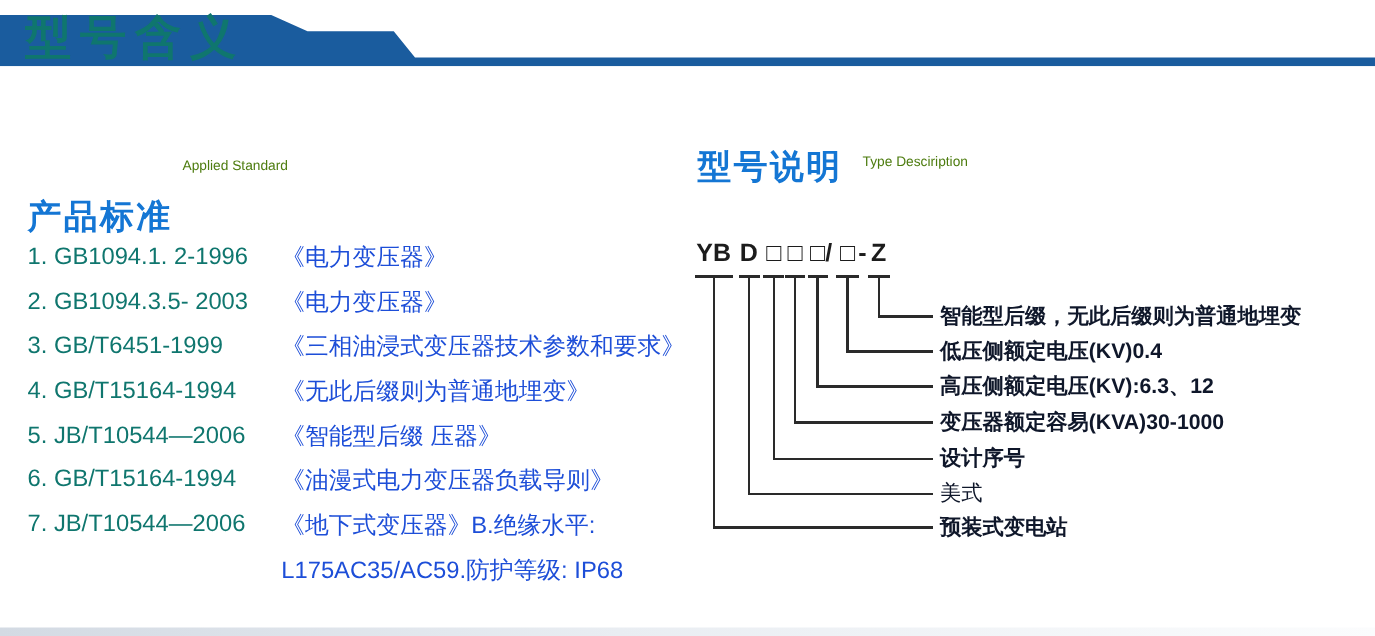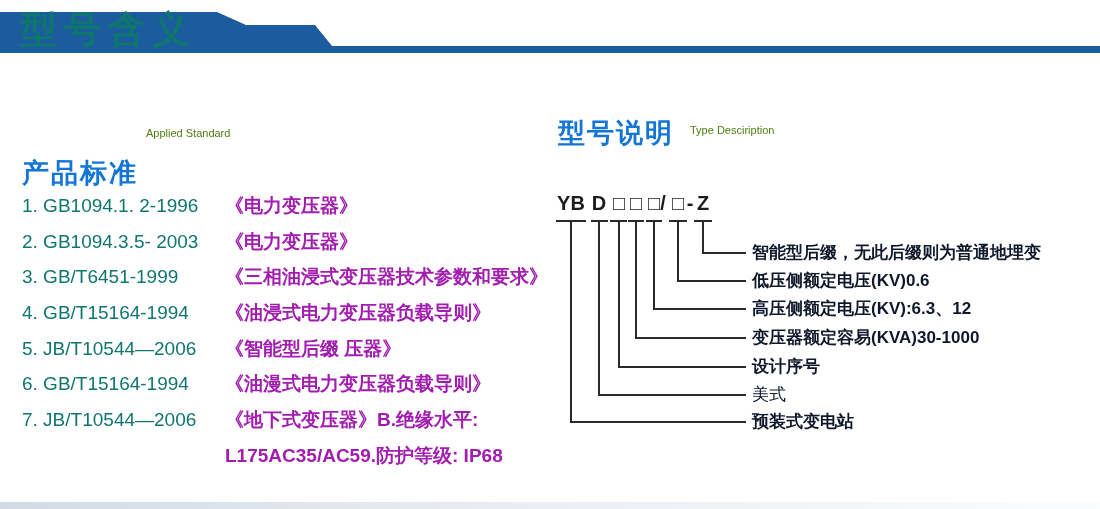--- a/index.html
+++ b/index.html
@@ -33,21 +33,21 @@
   }
   .head-cn.left  { left:22px;  top:115px;margin-top:40px; }
   .head-en.left  { left:146px; top:127px; }
   .head-cn.right { left:558px; top:115px; }
   .head-en.right { left:690px; top:124px; }
 
   
   .std-list { position:absolute; left:22px; top:188px; width:540px; }
   .std-row  { display:flex; height:35.7px; align-items:center; }
   .std-code { flex:0 0 203px; font-size:19px; color:#0f766e; white-space:nowrap; }
-  .std-title{ font-size:19px; color:#a21caf; white-space:nowrap;font-weight:bold; }
+  .std-title{ font-size:19px; color:#1d4ed8; white-space:nowrap; }
 
   
   .diagram { position:absolute; left:550px; top:185px; width:548px; height:260px; }
   .diagram svg { position:absolute; left:0; top:0; }
   .mpart {
     position:absolute; top:6px; height:24px; line-height:24px; text-align:center;
     font-size:20px; font-weight:bold; color:#1c1c1c; white-space:nowrap;
   }
   .mp0{left:4px;width:34px;}  .mp1{left:39px;width:20px;} .mp2{left:60px;width:18px;}
   .mp3{left:77px;width:18px;} .mp4{left:95px;width:18px;} .mp5{left:108px;width:10px;}
@@ -86,21 +86,21 @@
     <div class="std-row">
       <span class="std-code">2. GB1094.3.5- 2003</span>
       <span class="std-title">《电力变压器》</span>
     </div>
     <div class="std-row">
       <span class="std-code">3. GB/T6451-1999</span>
       <span class="std-title">《三相油浸式变压器技术参数和要求》</span>
     </div>
     <div class="std-row">
       <span class="std-code">4. GB/T15164-1994</span>
-      <span class="std-title">《油浸式电力变压器负载导则》</span>
+      <span class="std-title">《无此后缀则为普通地埋变》</span>
     </div>
     <div class="std-row">
       <span class="std-code">5. JB/T10544—2006</span>
       <span class="std-title">《智能型后缀 压器》</span>
     </div>
     <div class="std-row">
       <span class="std-code">6. GB/T15164-1994</span>
       <span class="std-title">《油漫式电力变压器负载导则》</span>
     </div>
     <div class="std-row">
@@ -139,21 +139,21 @@
     <span class="mpart mp1">D</span>
     <span class="mpart mp2">□</span>
     <span class="mpart mp3">□</span>
     <span class="mpart mp4">□</span>
     <span class="mpart mp5">/</span>
     <span class="mpart mp6">□</span>
     <span class="mpart mp7">-</span>
     <span class="mpart mp8">Z</span>
 
     <span class="mlabel lb0">智能型后缀，无此后缀则为普通地埋变</span>
-    <span class="mlabel lb1">低压侧额定电压(KV)0.6</span>
+    <span class="mlabel lb1">低压侧额定电压(KV)0.4</span>
     <span class="mlabel lb2">高压侧额定电压(KV):6.3、12</span>
     <span class="mlabel lb3">变压器额定容易(KVA)30-1000</span>
     <span class="mlabel lb4">设计序号</span>
     <span class="mlabel lb5">美式</span>
     <span class="mlabel lb6">预装式变电站</span>
   </div>
 
   <div class="bottom-strip"></div>
 </div>
 

